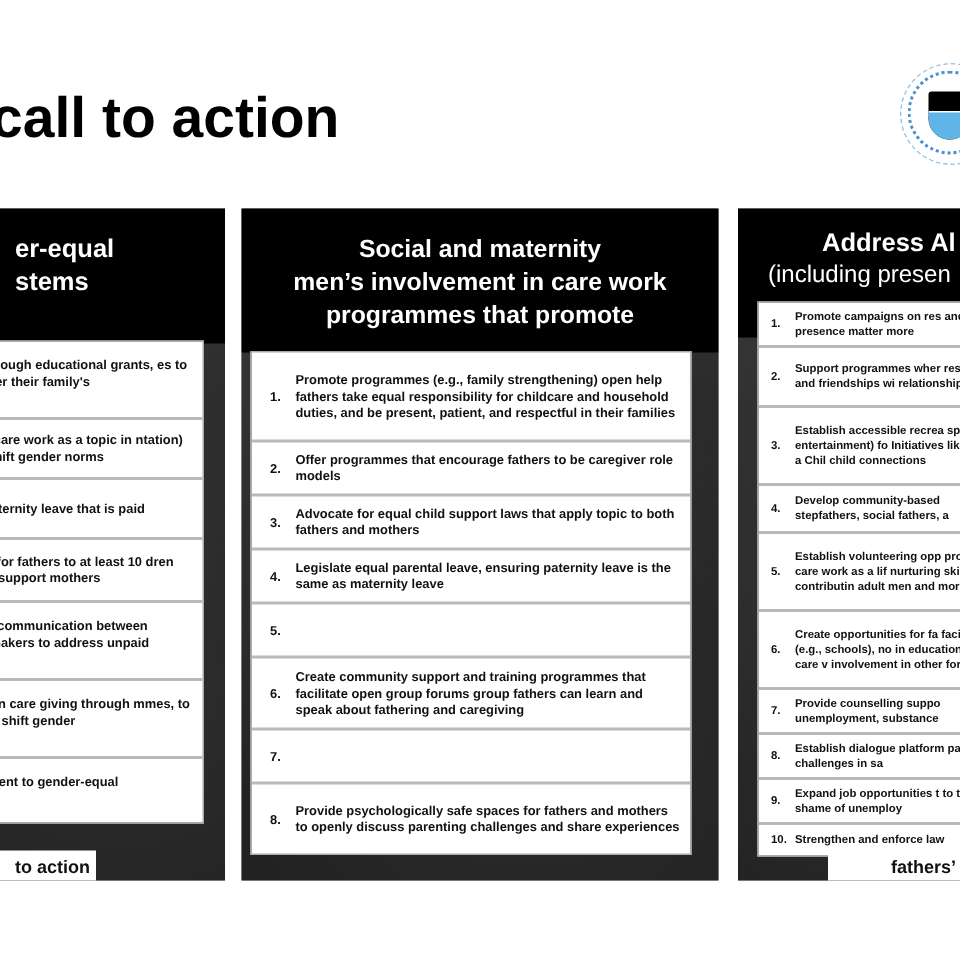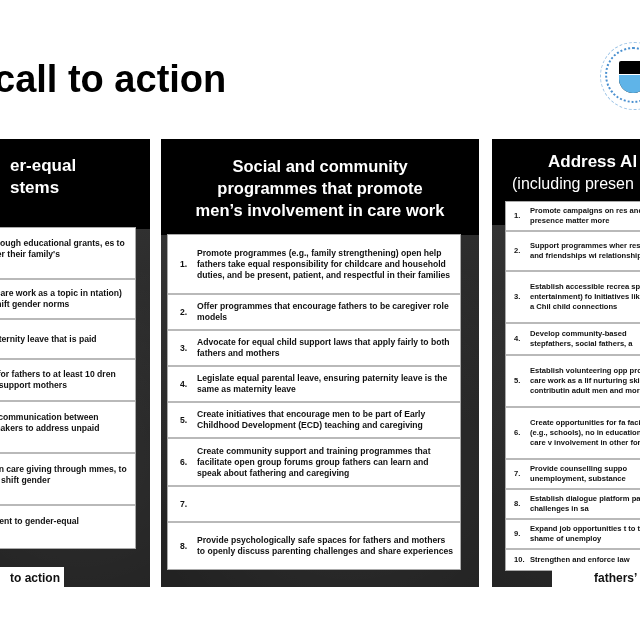--- a/index.html
+++ b/index.html
@@ -86,44 +86,43 @@
     <div class="item" style="height:42px;align-items:flex-start;padding-top:10px;">
         <span class="txt">nitment to gender-equal</span>
       </div>
   </div>
   <div class="foot">to action</div>
 </div>
 
 <div class="panel" id="p2">
   <div class="texture"></div>
   <div class="head">
-    <div>Social and community</div>
+    <div>Social and maternity</div>
+    <div>men’s involvement in care work</div>
     <div>programmes that promote</div>
-    <div>men’s involvement in care work</div>
   </div>
   <div class="list">
     <div class="item" style="height:60px;">
         <span class="num">1.</span>
         <span class="txt">Promote programmes (e.g., family strengthening) open help fathers take equal responsibility for childcare and household duties, and be present, patient, and respectful in their families</span>
       </div>
     <div class="item" style="height:36px;">
         <span class="num">2.</span>
         <span class="txt">Offer programmes that encourage fathers to be caregiver role models</span>
       </div>
     <div class="item" style="height:36px;">
         <span class="num">3.</span>
-        <span class="txt">Advocate for equal child support laws that apply fairly to both fathers and mothers</span>
+        <span class="txt">Advocate for equal child support laws that apply topic to both fathers and mothers</span>
       </div>
     <div class="item" style="height:36px;">
         <span class="num">4.</span>
         <span class="txt">Legislate equal parental leave, ensuring paternity leave is the same as maternity leave</span>
       </div>
     <div class="item" style="height:36px;">
         <span class="num">5.</span>
-        <span class="txt">Create initiatives that encourage men to be part of Early Childhood Development (ECD) teaching and caregiving</span>
       </div>
     <div class="item" style="height:48px;">
         <span class="num">6.</span>
         <span class="txt">Create community support and training programmes that facilitate open group forums group fathers can learn and speak about fathering and caregiving</span>
       </div>
     <div class="item" style="height:36px;">
         <span class="num">7.</span>
       </div>
     <div class="item" style="height:46px;">
         <span class="num">8.</span>

